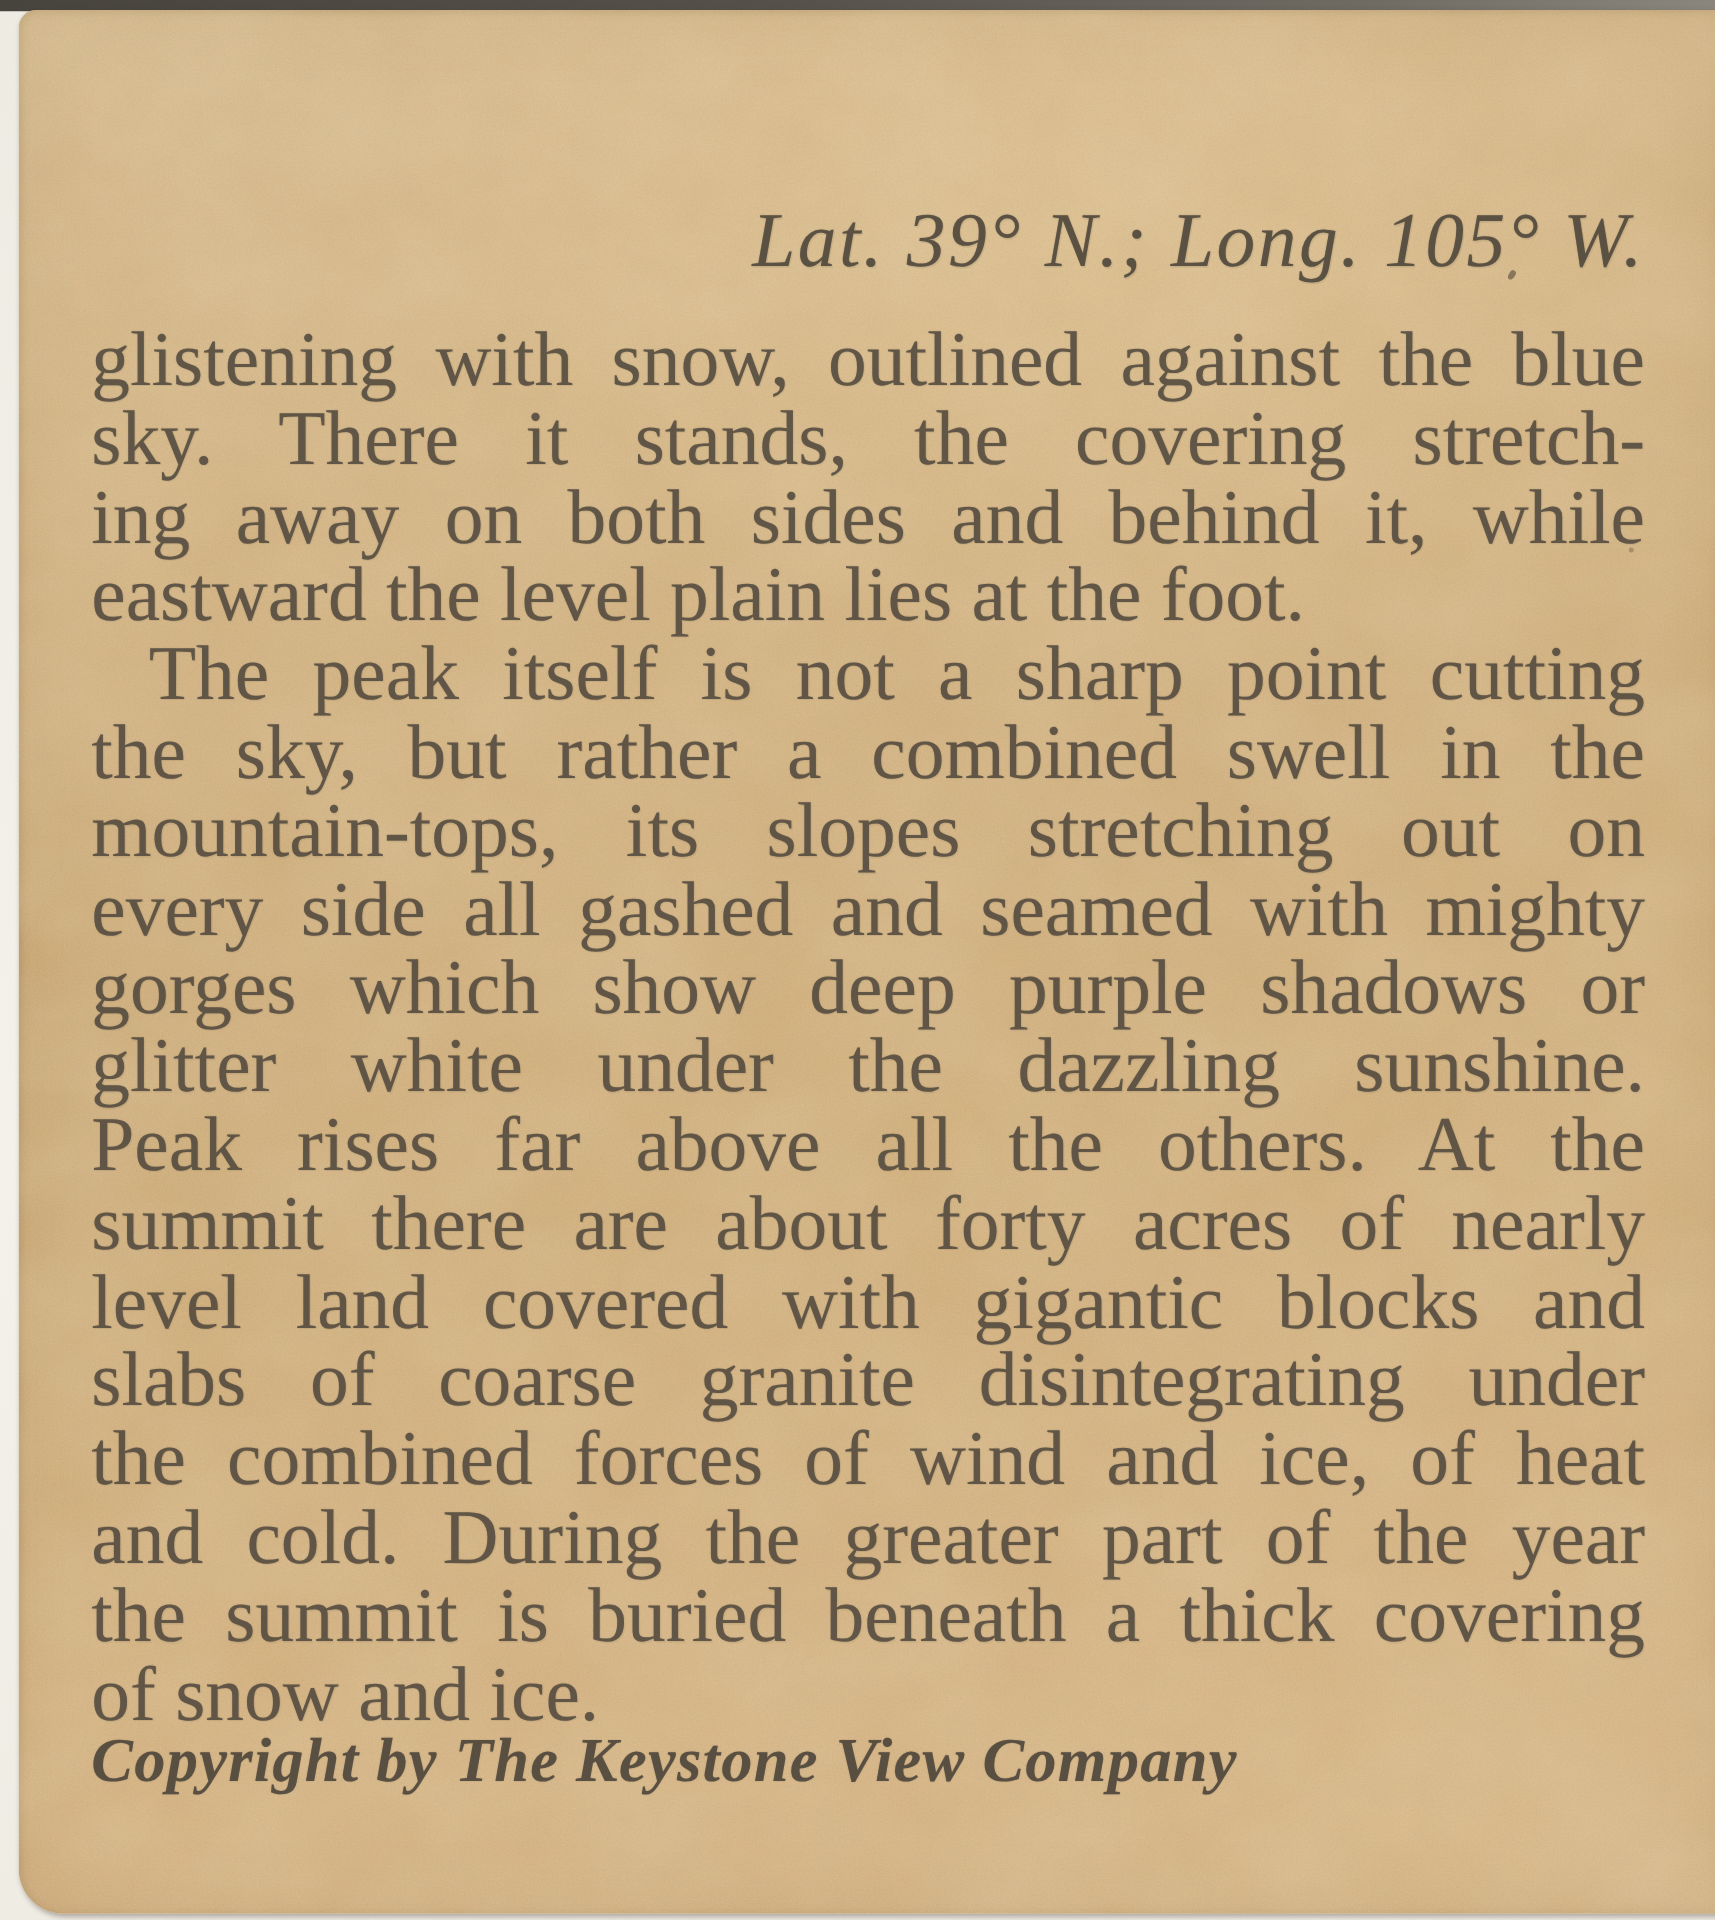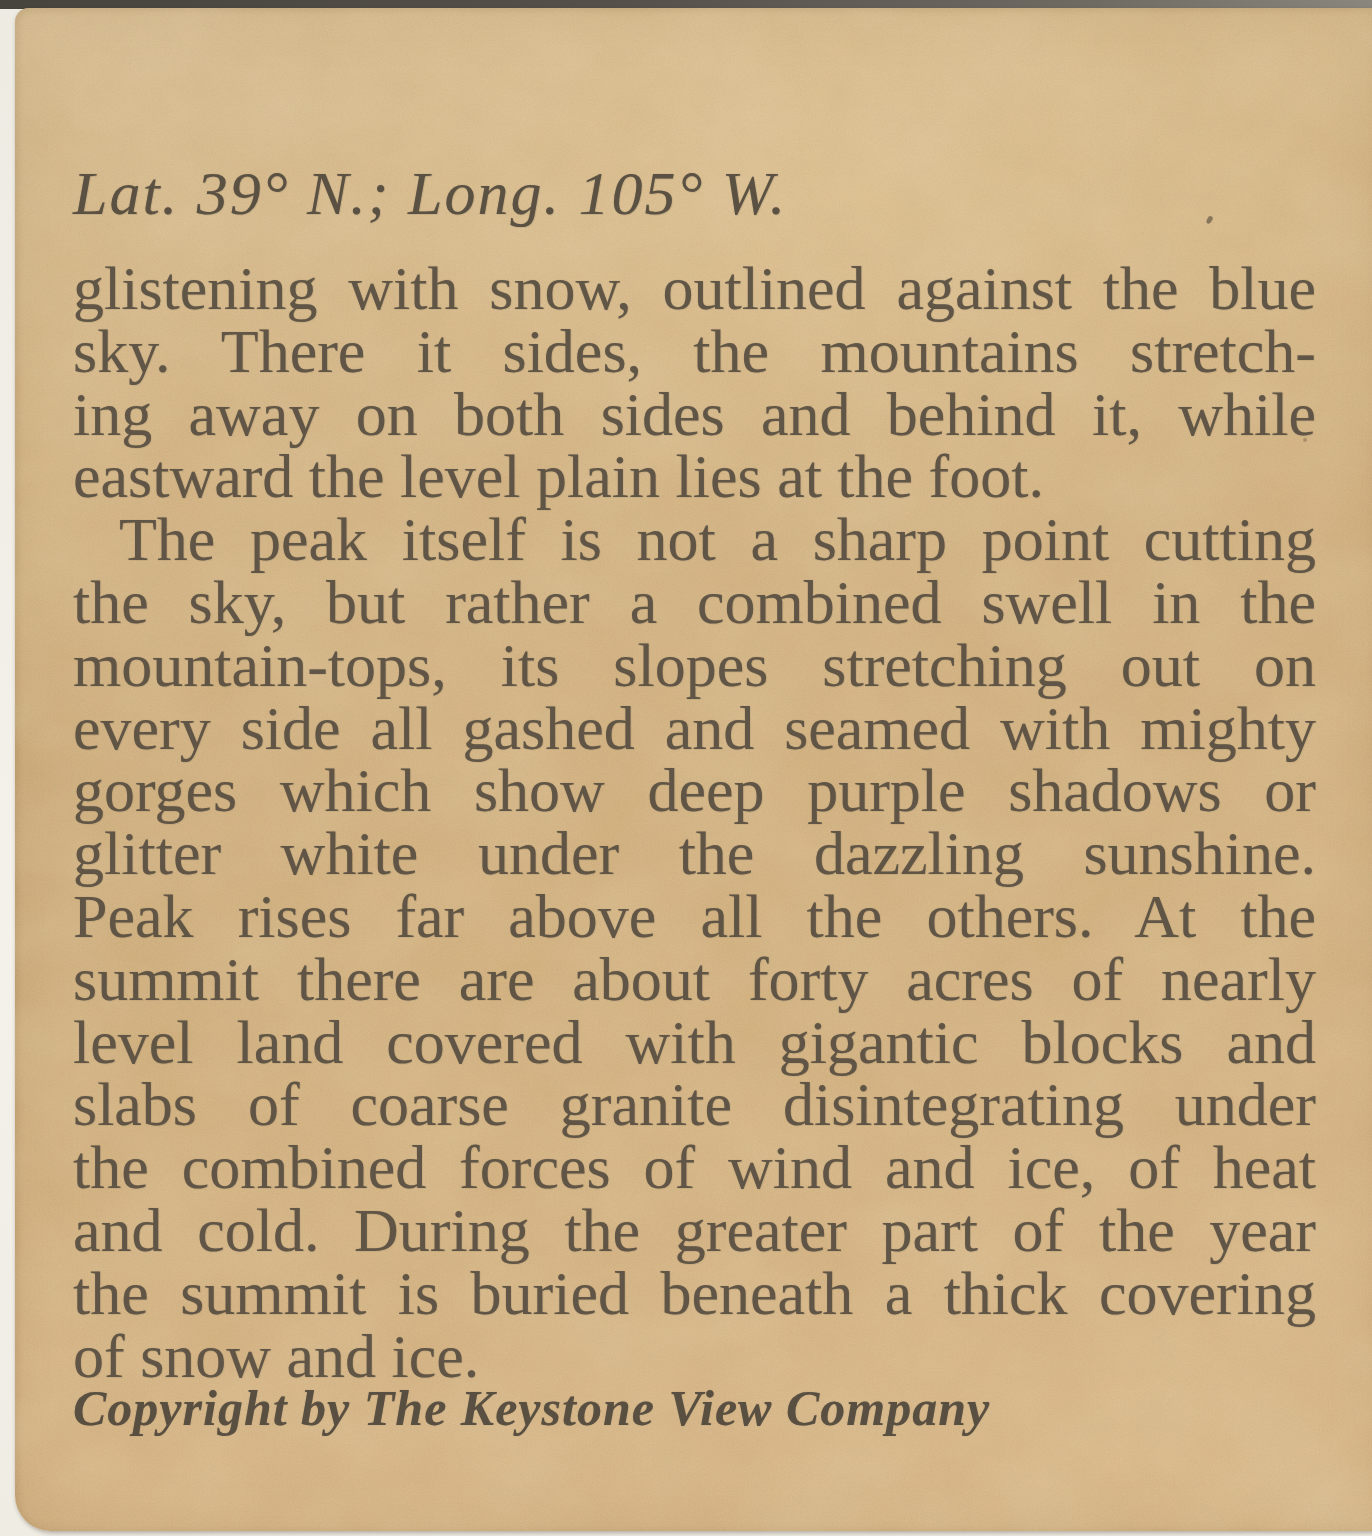--- a/index.html
+++ b/index.html
@@ -56,21 +56,21 @@
     inset: 0;
     padding: 152px 60px 0 58px;
     box-sizing: border-box;
   }
   .title {
     margin: 0;
     font-size: 62px;
     line-height: 66px;
     font-weight: normal;
     font-style: italic;
-    text-align: left;
+    text-align: right;
     color: rgba(82, 74, 62, 0.88);
     text-shadow: 0 0 1px rgba(82, 74, 62, 0.45), 1px 1px 0 rgba(82,74,62,0.08);
     letter-spacing: 2px;
   }
   .body-text {
     margin-top: 31px;
     font-size: 62px;
     color: rgba(86, 77, 64, 0.86);
     text-shadow: 0 0 1px rgba(86, 77, 64, 0.40), 1px 1px 0 rgba(86,77,64,0.06);
   }
@@ -150,21 +150,21 @@
     </svg>
 
     <div class="content">
 
       <h1 class="title">Lat. 39° N.; Long. 105° W.</h1>
 
       <div class="body-text">
 
         <div class="para">
           <div class="line">glistening with snow, outlined against the blue</div>
-          <div class="line">sky.  There it sides, the mountains stretch-</div>
+          <div class="line">sky.  There it stands, the covering stretch-</div>
           <div class="line">ing away on both sides and behind it, while</div>
           <div class="line para-end">eastward the level plain lies at the foot.</div>
         </div>
 
         <div class="para">
           <div class="line indent">The peak itself is not a sharp point cutting</div>
           <div class="line">the sky, but rather a combined swell in the</div>
           <div class="line">mountain-tops, its slopes stretching out on</div>
           <div class="line">every side all gashed and seamed with mighty</div>
           <div class="line">gorges which show deep purple shadows or</div>

